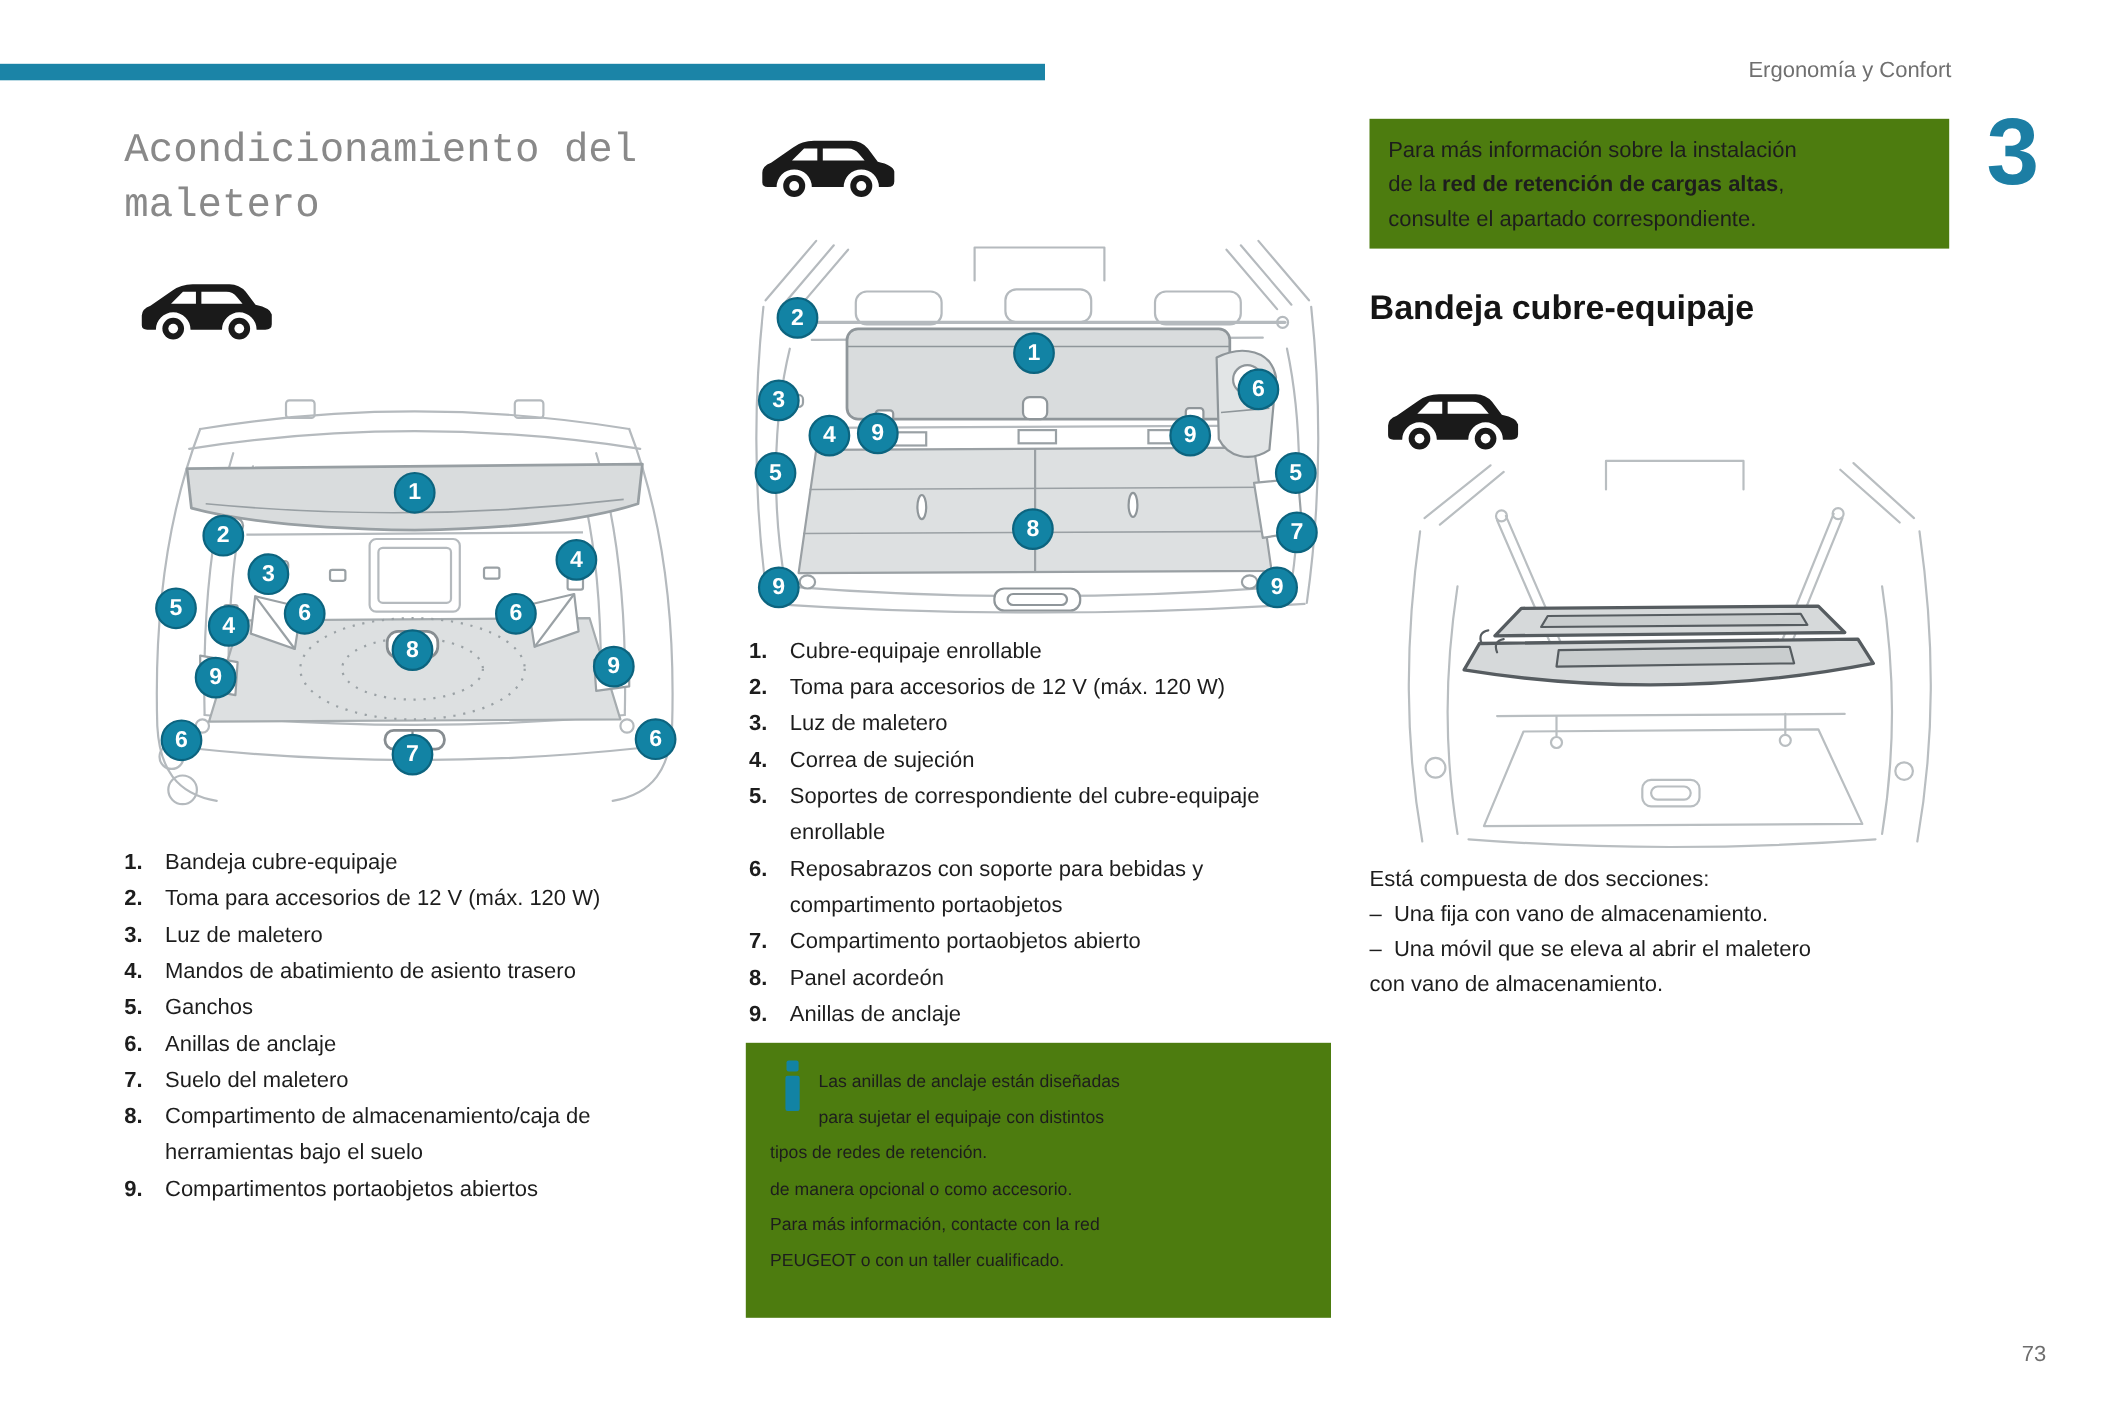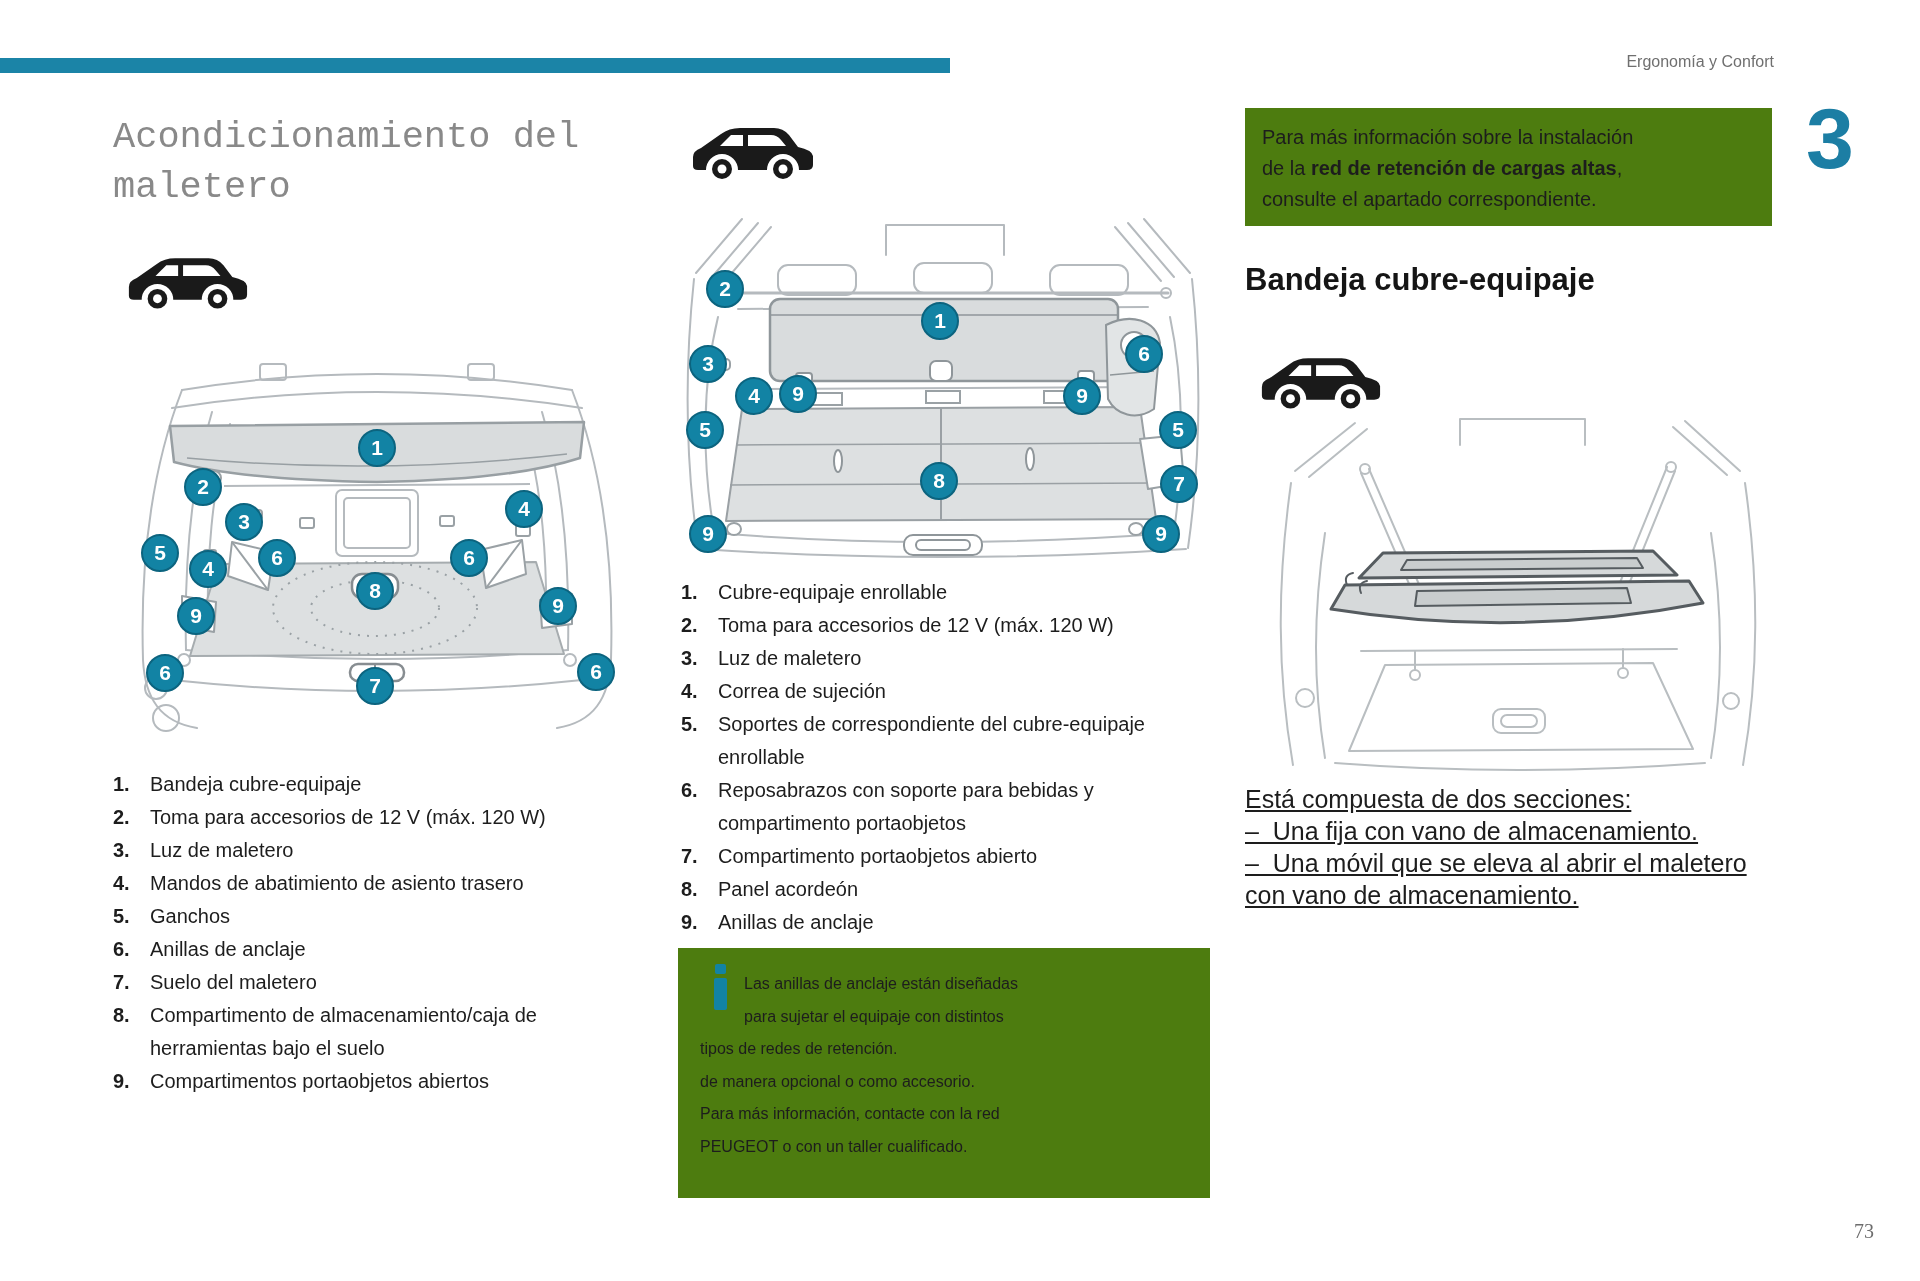--- a/index.html
+++ b/index.html
@@ -1,41 +1,41 @@
 <!DOCTYPE html>
 <html><head>
 <meta charset="utf-8">
 <style>
   html,body{margin:0;padding:0;background:#ffffff;}
   body{width:1920px;height:1281px;position:relative;overflow:hidden;
        font-family:"Liberation Sans",sans-serif;color:#1d1d1d;}
   .topbar{position:absolute;left:0;top:58px;width:950px;height:15px;background:#1b84a7;}
   .hdr{position:absolute;left:1472px;top:53px;width:302px;text-align:right;
-       font-size:16px;color:#6f6f6f;}
+       font-size:20px;color:#6f6f6f;}
   .chapter{position:absolute;left:1806px;top:95px;font-size:86px;line-height:86px;
        font-weight:bold;color:#1c7ea4;}
   .title{position:absolute;left:113px;top:112px;font-size:37px;line-height:50px;color:#898989;font-family:Liberation Mono, monospace;}
   .h2{position:absolute;left:1245px;top:262px;font-size:31px;font-weight:bold;color:#151515;}
   .graybox{position:absolute;background:#4d7c0f;}
   .gb-text{position:absolute;left:17px;top:14px;font-size:20px;line-height:31px;color:#1d1d1d;}
   .list{position:absolute;width:473px;font-size:20px;line-height:33px;}
   .li{display:flex;}
   .li .num{flex:none;width:37px;font-weight:bold;}
   .li .txt{width:436px;}
   .co{position:absolute;width:38px;height:38px;box-sizing:border-box;border-radius:50%;
       background:#1283a4;border:2px solid #0c647f;color:#fff;font-size:21px;font-weight:bold;
       display:flex;align-items:center;justify-content:center;}
   .note-lines{position:absolute;left:22px;top:20px;font-size:16px;line-height:32.5px;}
   .note-lines .ind{padding-left:44px;}
   .info-i{position:absolute;left:36px;top:16px;width:13px;height:46px;}
   .info-i .dot{position:absolute;left:1px;top:0;width:11px;height:10px;background:#1283a4;border-radius:2px;}
   .info-i .stem{position:absolute;left:0;top:14px;width:13px;height:32px;background:#1283a4;border-radius:2px;}
-  .rbody{position:absolute;left:1245px;top:783px;width:545px;font-size:25px;line-height:32px;text-decoration:underline;}
-  .pageno{position:absolute;left:1824px;top:1220px;width:50px;text-align:right;
-      font-size:20px;color:#6d6d6d;font-family:Liberation Serif, serif;}
+  .rbody{position:absolute;left:1245px;top:783px;width:545px;font-size:20px;line-height:32px;}
+  .pageno{position:absolute;left:1824px;top:1220px;width:50px;text-align:center;
+      font-size:20px;color:#6d6d6d;}
   .caricon{position:absolute;}
   .diag{position:absolute;}
   svg{display:block;}
 </style>
 </head>
 <body>
 
 <div class="topbar"></div>
 <div class="hdr">Ergonomía y Confort</div>
 <div class="chapter">3</div>

